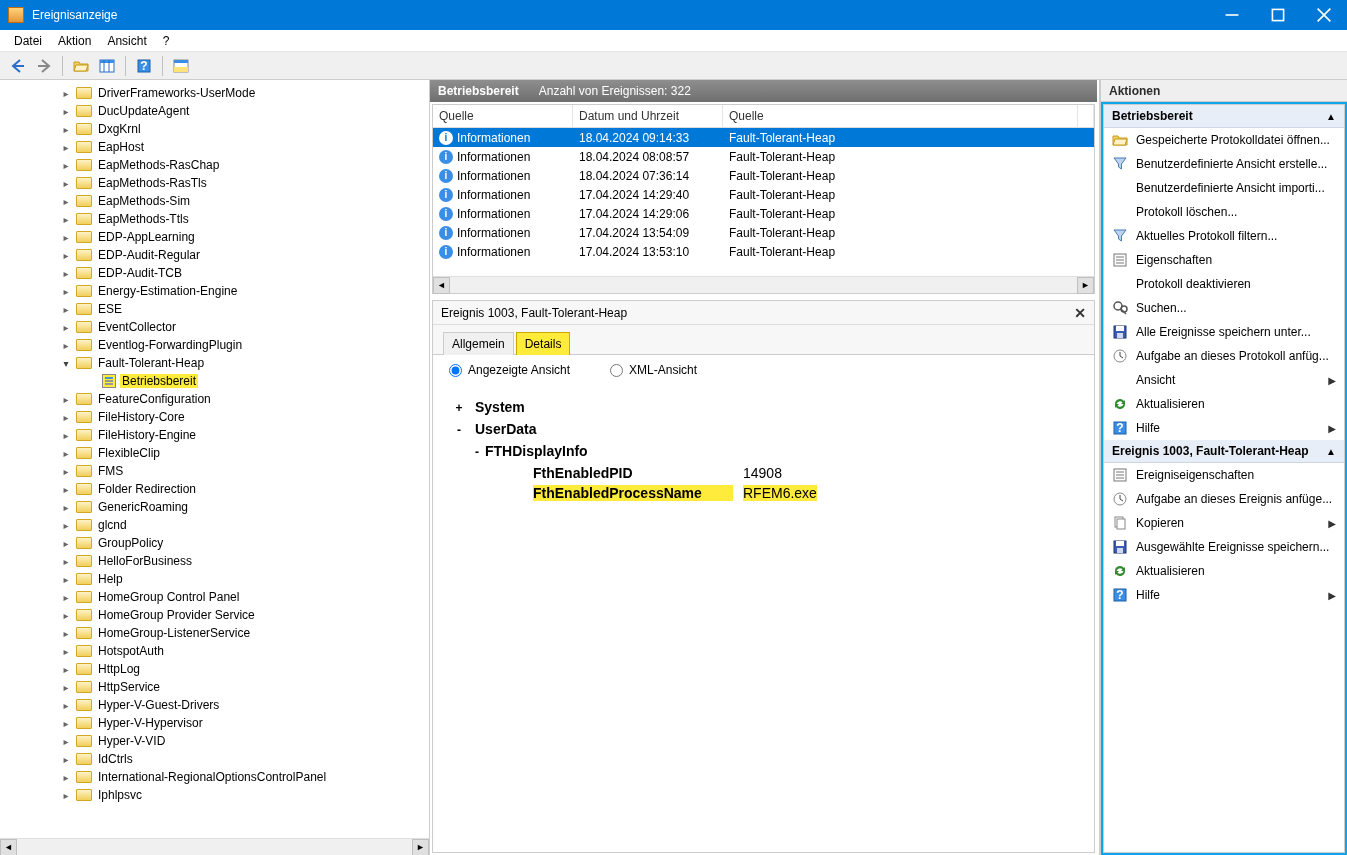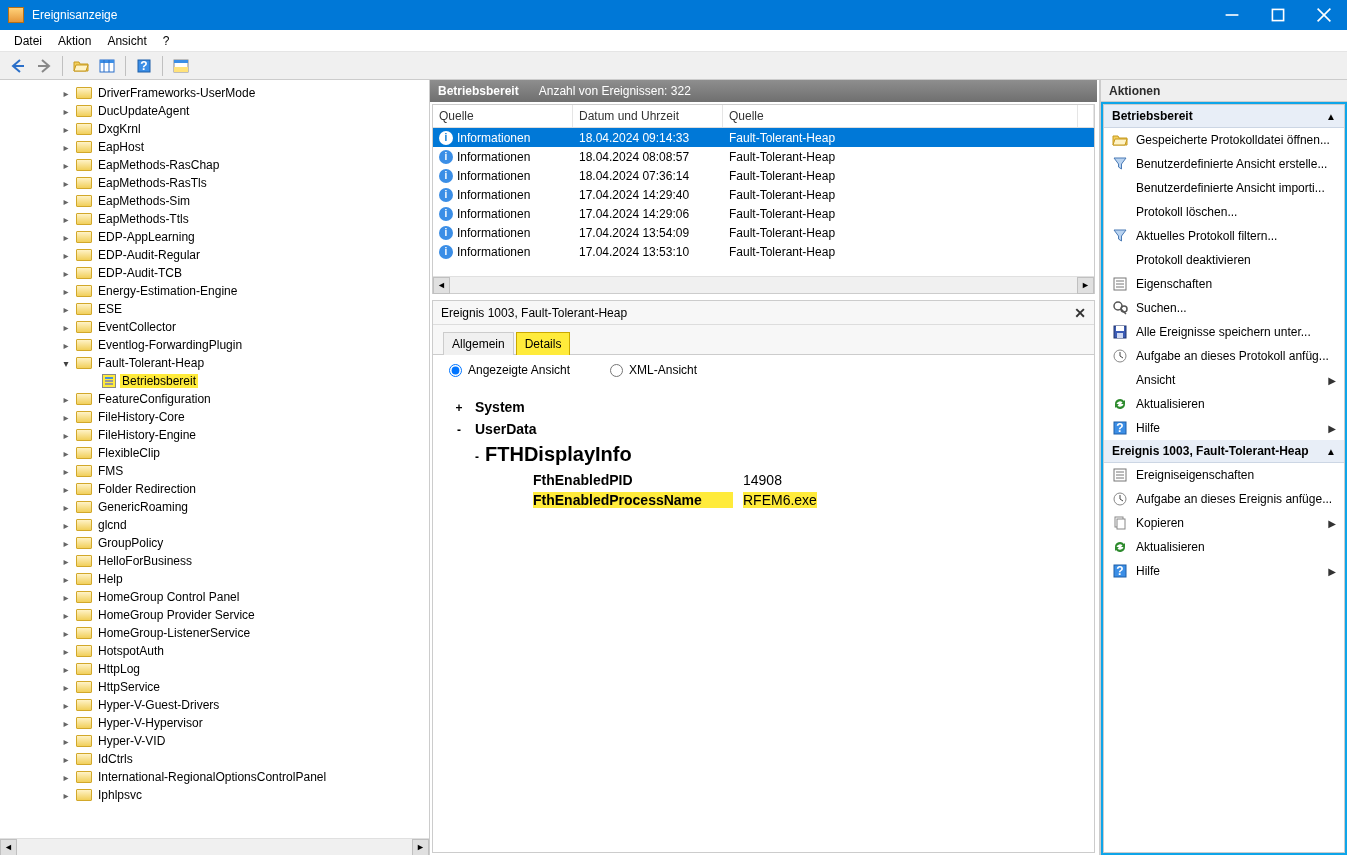--- a/index.html
+++ b/index.html
@@ -58,21 +58,21 @@
 .tabs-row { display: flex; align-items: flex-end; padding: 6px 10px 0 10px; background: #f7f7f7; }
 .tabs-row .tab { padding: 4px 8px; border: 1px solid #ccc; border-bottom: none; background: #f0f0f0; margin-right: 2px; position: relative; top: 1px; }
 .tabs-row .tab.active { background: #fff; }
 .tabs-row .tab.highlight { background: #ffeb3b; border-color: #caa800; }
 .view-opts { padding: 8px 16px; display: flex; gap: 40px; border-top: 1px solid #ccc; background: #fff; }
 .view-opts label { display: flex; align-items: center; gap: 6px; }
 .detail-body { flex: 1; overflow-y: scroll; padding: 14px 20px; background: #fff; }
 .detail-body .node { display: flex; gap: 10px; align-items: baseline; margin-bottom: 6px; }
 .detail-body .pm { width: 12px; text-align: center; font-weight: bold; }
 .detail-body .nl0 { font-size: 14px; font-weight: bold; }
-.detail-body .nl1 { font-size: 20px; font-weight: bold; padding-left: 30px; }
+.detail-body .nl1 { font-size: 14px; font-weight: bold; padding-left: 30px; }
 .kv { display:flex; gap: 10px; padding-left: 80px; margin-bottom: 4px; }
 .kv .k { font-size: 14px; font-weight: bold; min-width: 200px; }
 .kv .v { font-size: 14px; }
 .kv.hl .k, .kv.hl .v { background: #ffeb3b; }
 
 
 .actions-pane { background: #0ea5e9; border-left: 1px solid #ccc; display: flex; flex-direction: column; }
 .actions-title { height: 22px; background: #efefef; border-bottom: 1px solid #ccc; padding: 0 8px; display: flex; align-items: center; font-weight: 600; color: #2c2c2c; }
 .actions-scroll { flex: 1; overflow-y: auto; border: 1px solid #ccc; margin: 2px; background: #fff; }
 .section-hdr { background: #e8eef7; padding: 4px 8px; font-weight: 600; border-bottom: 1px solid #ccd6e4; display:flex; align-items:center; justify-content:space-between; }
@@ -539,37 +539,37 @@
         <div class="action-item">
           <span class="ic">
             <svg class="svg-ic" viewBox="0 0 16 16">
               <path d="M2 2h12l-4.5 6v5l-3-2V8Z" fill="#b9d3f0" stroke="#4a7ab5"></path>
             </svg>
           </span>
           <span class="txt">Aktuelles Protokoll filtern...</span>
         </div>
         <div class="action-item">
           <span class="ic">
-            <span style="width:16px"></span>
-          </span>
-          <span class="txt">Protokoll deaktivieren</span>
-        </div>
-        <div class="action-item">
-          <span class="ic">
             <svg class="svg-ic" viewBox="0 0 16 16">
               <rect x="2" y="2" width="12" height="12" fill="#fff" stroke="#777"></rect>
               <line x1="4" y1="5" x2="12" y2="5" stroke="#777"></line>
               <line x1="4" y1="8" x2="12" y2="8" stroke="#777"></line>
               <line x1="4" y1="11" x2="12" y2="11" stroke="#777"></line>
             </svg>
           </span>
           <span class="txt">Eigenschaften</span>
         </div>
         <div class="action-item">
           <span class="ic">
+            <span style="width:16px"></span>
+          </span>
+          <span class="txt">Protokoll deaktivieren</span>
+        </div>
+        <div class="action-item">
+          <span class="ic">
             <svg class="svg-ic" viewBox="0 0 16 16">
               <circle cx="6" cy="6" r="4" fill="none" stroke="#555" stroke-width="1.5"></circle>
               <line x1="9" y1="9" x2="14" y2="14" stroke="#555" stroke-width="1.5"></line>
               <circle cx="12" cy="9" r="3" fill="none" stroke="#555" stroke-width="1.5"></circle>
             </svg>
           </span>
           <span class="txt">Suchen...</span>
         </div>
         <div class="action-item">
           <span class="ic">
@@ -648,20 +648,30 @@
               <rect x="3" y="2" width="8" height="10" fill="#fff" stroke="#888"></rect>
               <rect x="5" y="4" width="8" height="10" fill="#fff" stroke="#888"></rect>
             </svg>
           </span>
           <span class="txt">Kopieren</span>
           <span class="ar">▶</span>
         </div>
         <div class="action-item">
           <span class="ic">
             <svg class="svg-ic" viewBox="0 0 16 16">
+              <rect x="2" y="2" width="12" height="12" fill="#3b5bb5" stroke="#21356e"></rect>
+              <rect x="4" y="2" width="8" height="5" fill="#fff"></rect>
+              <rect x="5" y="9" width="6" height="5" fill="#cfd9f3"></rect>
+            </svg>
+          </span>
+          <span class="txt">Ausgewählte Ereignisse speichern...</span>
+        </div>
+        <div class="action-item">
+          <span class="ic">
+            <svg class="svg-ic" viewBox="0 0 16 16">
               <path d="M3 8a5 5 0 0 1 9-3l1-1v4h-4l1.5-1.5A3.5 3.5 0 0 0 4.5 8" fill="#2e8b2e"></path>
               <path d="M13 8a5 5 0 0 1-9 3l-1 1V8h4l-1.5 1.5A3.5 3.5 0 0 0 11.5 8" fill="#2e8b2e"></path>
             </svg>
           </span>
           <span class="txt">Aktualisieren</span>
         </div>
         <div class="action-item">
           <span class="ic">
             <svg class="svg-ic" viewBox="0 0 16 16">
               <rect x="2" y="2" width="12" height="12" fill="#3b8ee6" stroke="#1e5fa8"></rect>

